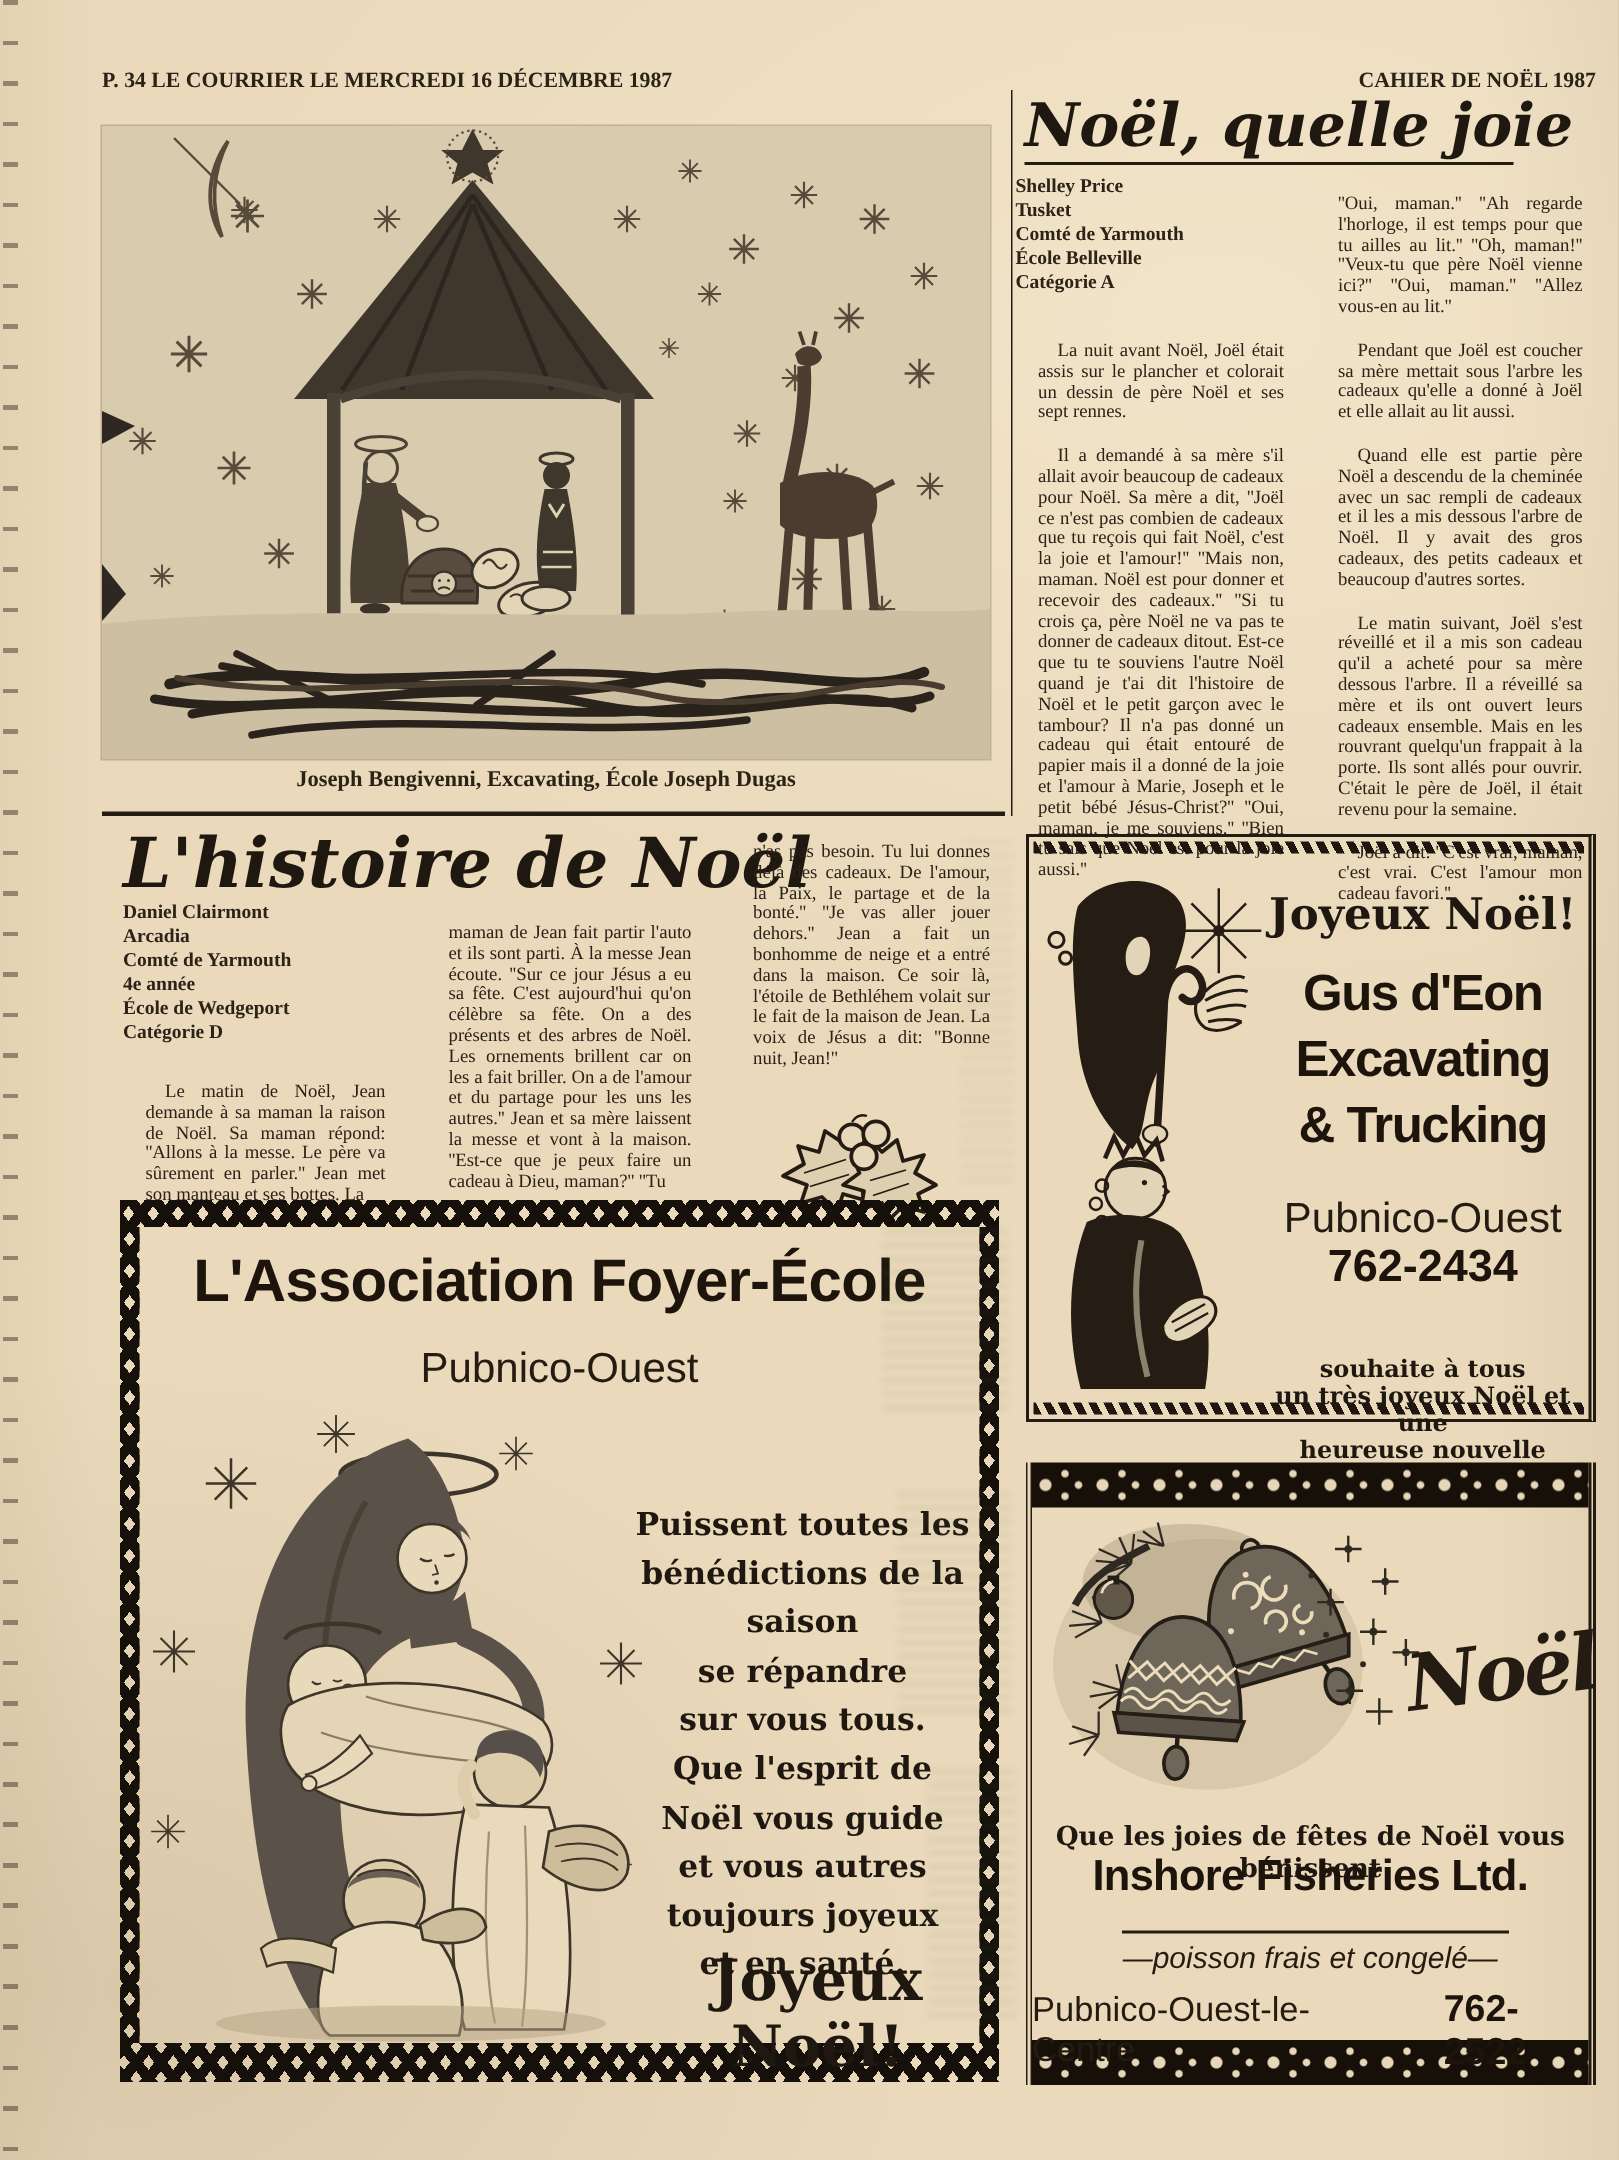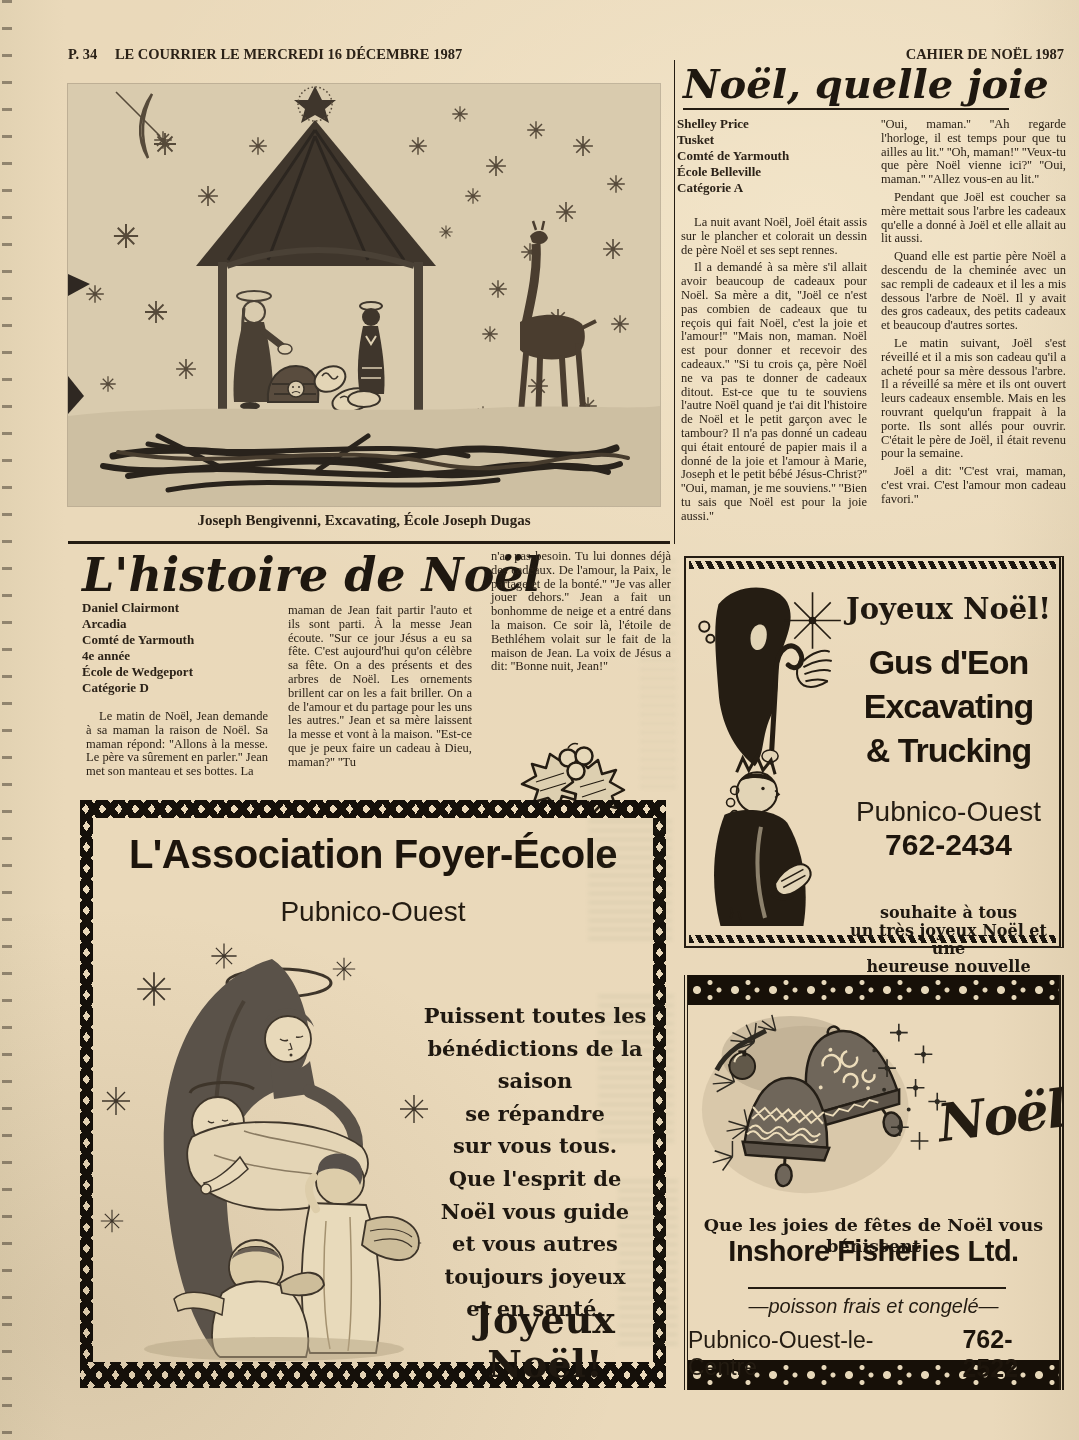--- a/index.html
+++ b/index.html
@@ -7,21 +7,21 @@
     font-family:"Liberation Serif",serif;
     background:
       radial-gradient(1200px 800px at 75% 15%, rgba(255,246,222,.38), rgba(0,0,0,0) 60%),
       radial-gradient(900px 700px at 8% 92%, rgba(110,92,62,.14), rgba(0,0,0,0) 60%),
       linear-gradient(90deg,#e2d2b2 0,#ead9ba 6%,#ead9bb 92%,#e1d0b1 100%),#e8d8b9;}
   .abs{position:absolute;}
   .rule{background:#241c12;position:absolute;}
   .byline{font-size:13px;line-height:16px;font-weight:bold;}
   .byline div{white-space:nowrap;}
   .bodytxt{font-size:12.5px;line-height:13.8px;text-align:justify;}
-  .bodytxt p{margin:4px;text-indent:13px;}
+  .bodytxt p{margin:15px;text-indent:13px;}
   .bodytxt p.ni{text-indent:0;}
   .headline{font-family:"DejaVu Serif",serif;font-style:italic;font-weight:bold;margin:0;color:#1f1810;}
   .sans{font-family:"Liberation Sans",sans-serif;}
   .bl{font-family:"DejaVu Serif",serif;font-weight:bold;color:#1f1810;margin-top:20px;}
   .chev{background:repeating-linear-gradient(63deg,#1d1710 0 5px,rgba(0,0,0,0) 5px 9px);position:absolute;}
   .garland{position:absolute;background-color:rgba(0,0,0,0);
     background-image:repeating-linear-gradient(52deg,#15100a 0 7px,rgba(0,0,0,0) 7px 13px),
                      repeating-linear-gradient(128deg,#15100a 0 7px,rgba(0,0,0,0) 7px 13px);}
   .ornate{position:absolute;background-color:#171008;
     background-image:radial-gradient(circle at 9px 50%,#e6d7b9 0 3.5px,rgba(0,0,0,0) 4.5px),
@@ -35,21 +35,21 @@
 </head>
 <body>
 
 <div class="page">
 
   <div class="abs" style="left:2px;top:0;width:10px;height:1440px;opacity:.5;
               background:repeating-linear-gradient(180deg,#3f362a 0 3px,rgba(0,0,0,0) 3px 27px);"></div>
 
   <div class="abs" style="left:68px;top:46px;width:996px;font-weight:bold;font-size:14.5px;">
     <span>P. 34</span>
-    <span style="margin-left:14px;">LE COURRIER LE MERCREDI 16 DÉCEMBRE 1987</span>
+    <span style="margin-left:0;">LE COURRIER LE MERCREDI 16 DÉCEMBRE 1987</span>
     <span style="float:right;">CAHIER DE NOËL 1987</span>
   </div>
 
   <div class="abs" style="left:68px;top:84px;width:592px;height:422px;background:#d9cbae;box-shadow:0 0 0 1px rgba(60,50,38,.25);">
     <svg width="592" height="422" viewBox="0 0 592 422">
       <defs>
         <g id="ns">
             <path d="M-11,0H11M0,-11V11M-7.5,-7.5L7.5,7.5M-7.5,7.5L7.5,-7.5" stroke="#564a3a" stroke-width="1.8" fill="none"></path>
           </g>
       </defs>

